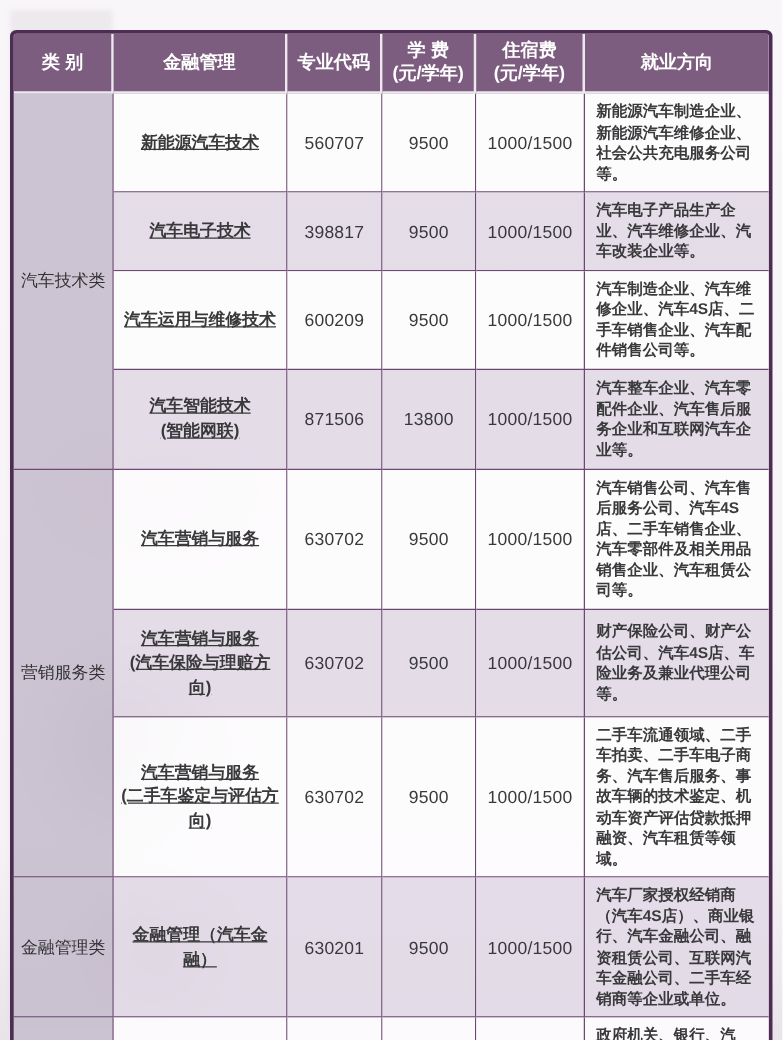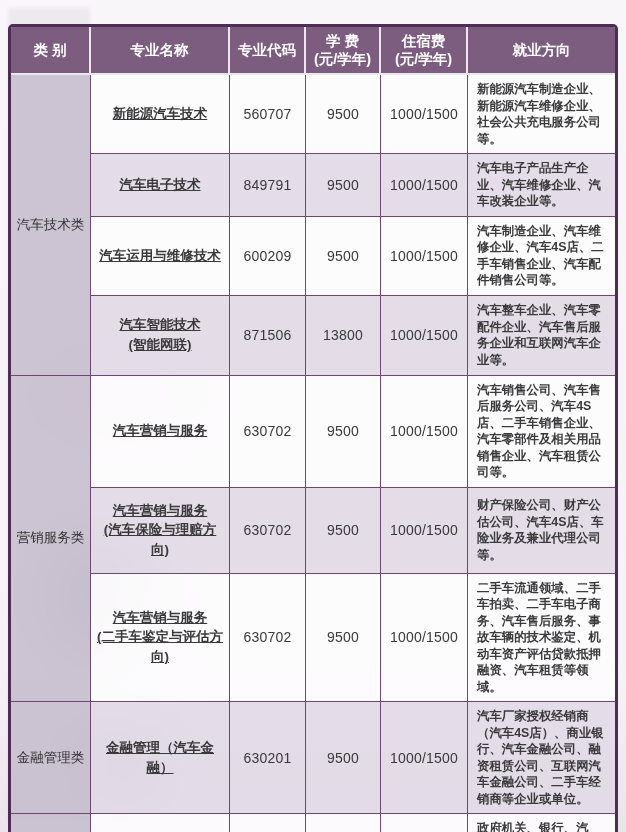--- a/index.html
+++ b/index.html
@@ -76,21 +76,21 @@
         <col style="width:75px">
           <col style="width:87px">
           <col style="width:147px">
       </colgroup>
       <thead>
         <tr>
           <th>
               <div>类 别</div>
             </th>
           <th>
-              <div>专业名称</div>
+              <div>金融管理</div>
             </th>
           <th>
               <div>专业代码</div>
             </th>
           <th>
               <div>学 费</div>
               <div>(元/学年)</div>
             </th>
           <th>
               <div>住宿费</div>
@@ -111,21 +111,21 @@
           <td class="num">560707</td>
           <td class="num">9500</td>
           <td class="num">1000/1500</td>
           <td class="emp">新能源汽车制造企业、新能源汽车维修企业、社会公共充电服务公司等。</td>
         </tr>
         <tr class="r2 l">
           <td class="major">
               <div>汽车电子技术</div>
               <div></div>
             </td>
-          <td class="num">849791</td>
+          <td class="num">398817</td>
           <td class="num">9500</td>
           <td class="num">1000/1500</td>
           <td class="emp">汽车电子产品生产企业、汽车维修企业、汽车改装企业等。</td>
         </tr>
         <tr class="r3 w">
           <td class="major">
               <div>汽车运用与维修技术</div>
               <div></div>
             </td>
           <td class="num">600209</td>

